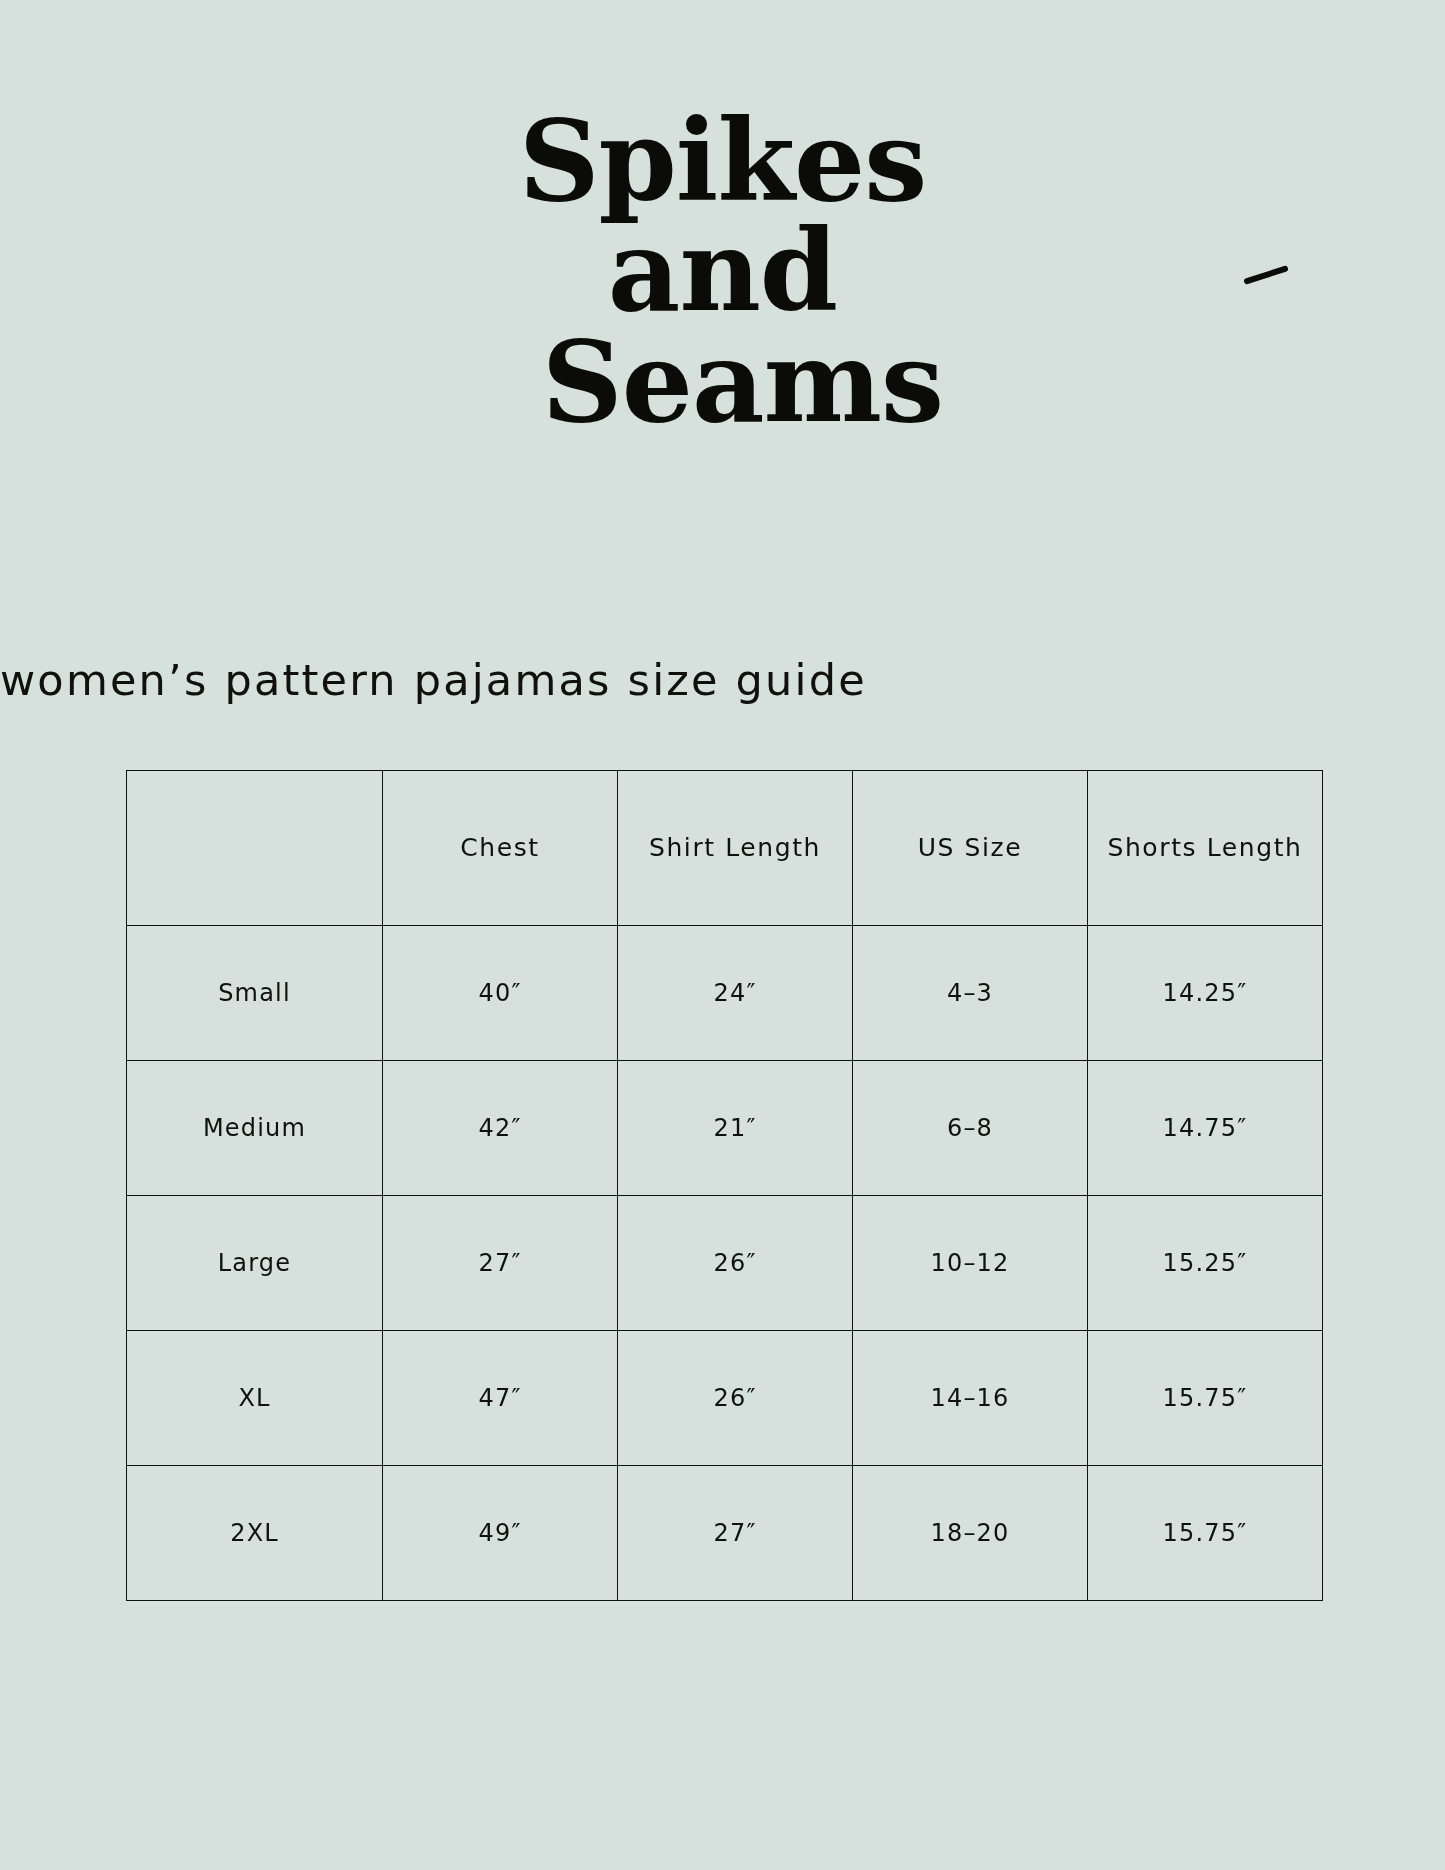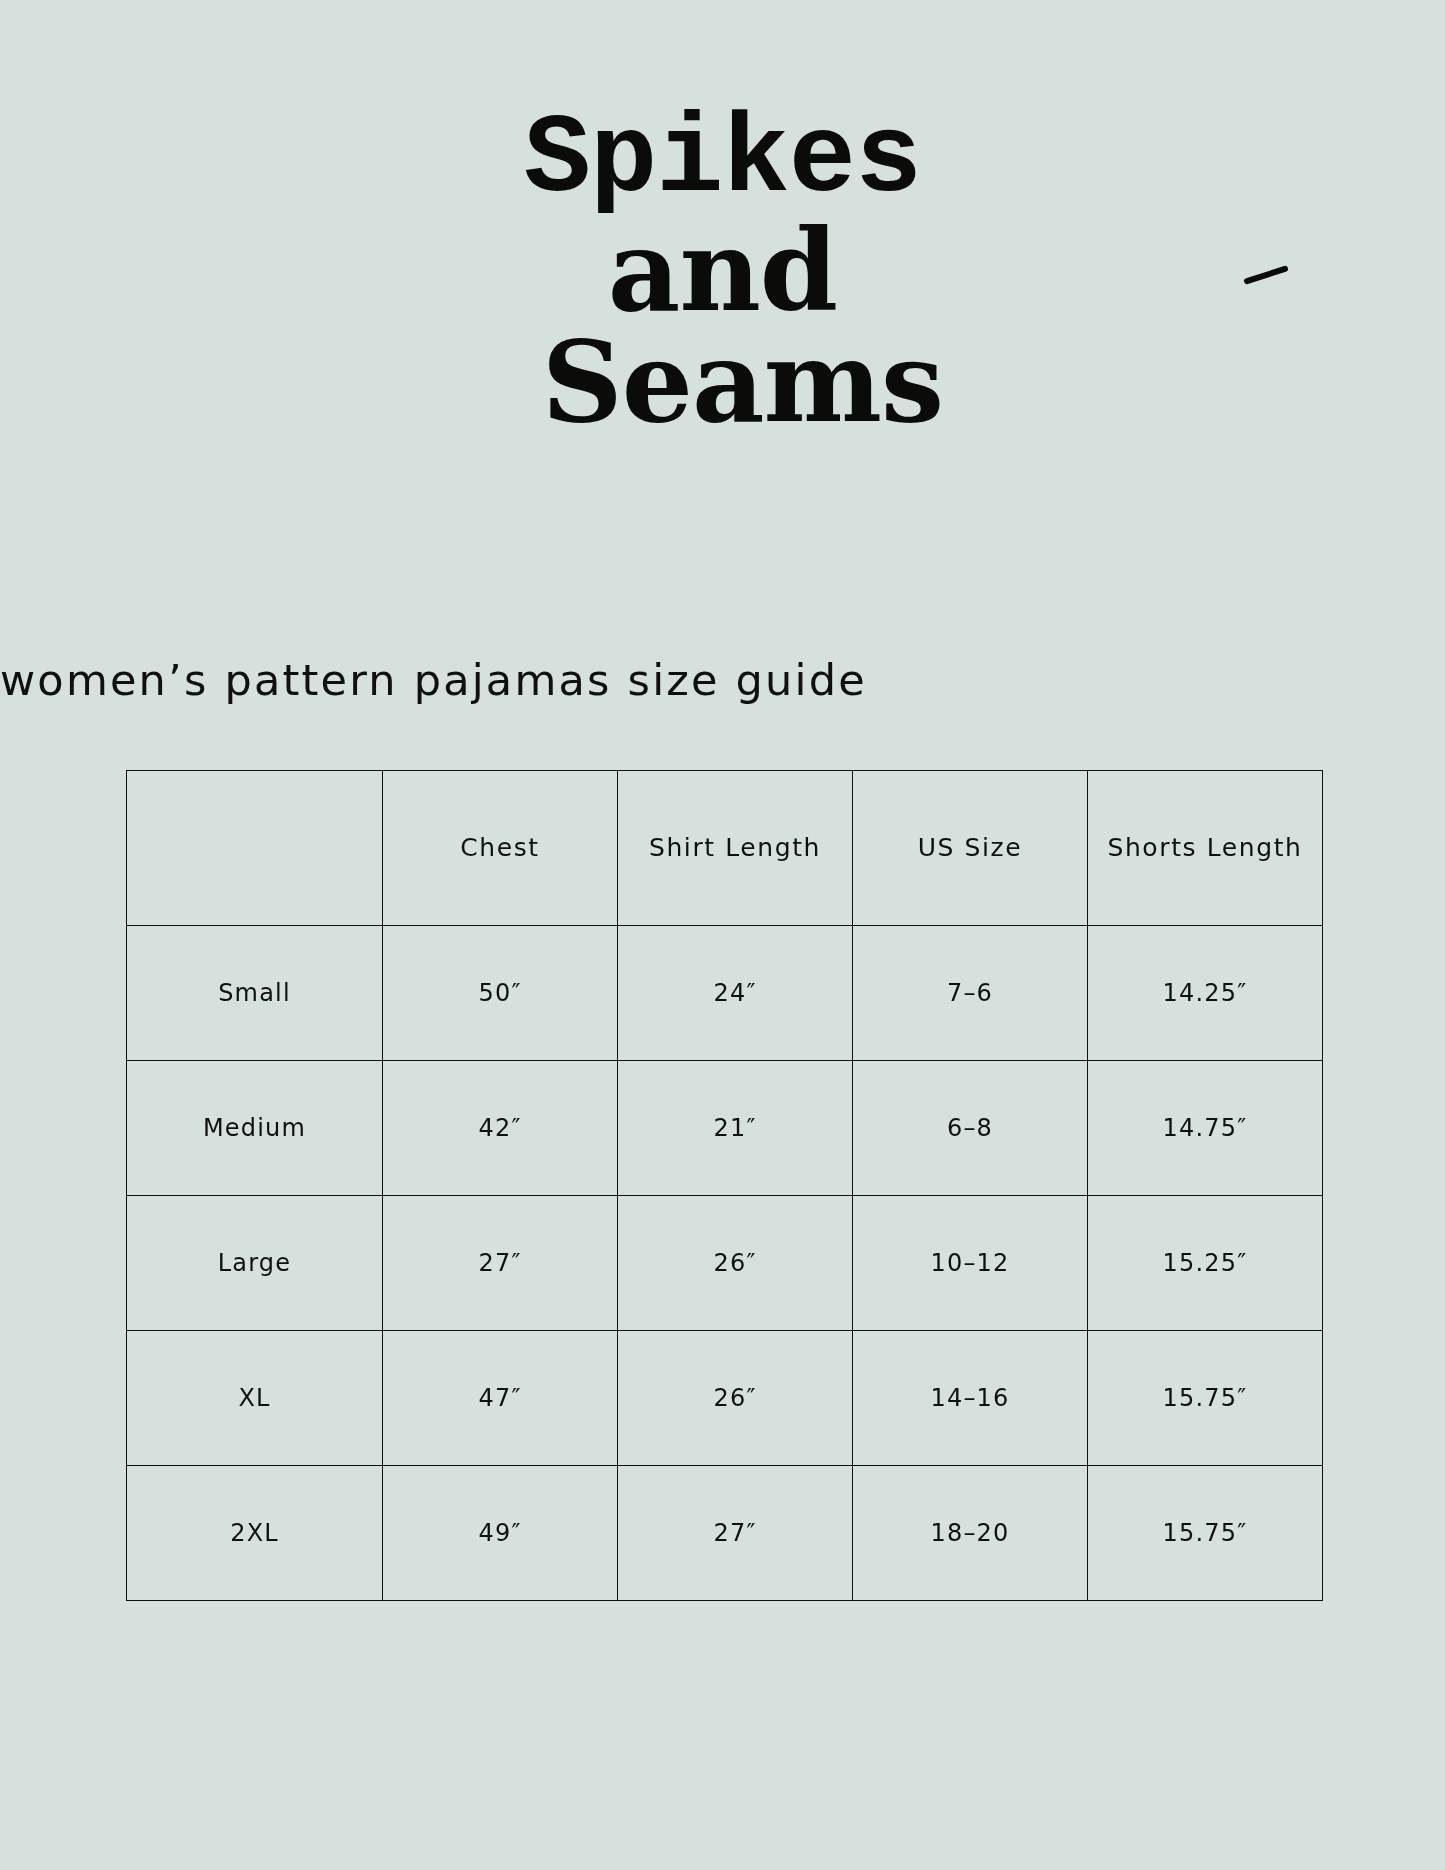--- a/index.html
+++ b/index.html
@@ -33,21 +33,21 @@
   .logo-line {
     font-family: "DejaVu Serif", serif;
     font-weight: 700;
     font-size: 108px;
     line-height: 0.95;
     letter-spacing: -1px;
     color: #0b0c0a;
     margin: 0;
     padding: 0;
   }
-  .logo-line.l1 { font-size: 112px; font-family: Liberation Mono, monospace; }
+  .logo-line.l1 { font-size: 112px; }
   .logo-line.l2 { font-size: 112px; margin-top: 4px; }
   .logo-line.l3 { font-size: 112px; margin-top: 4px; margin-left: 40px; }
 
   
   .deco-dash {
     position: absolute;
     left: 1243px;
     top: 272px;
     width: 46px;
     height: 6px;
@@ -147,23 +147,23 @@
           <th class="corner"></th>
           <th>Chest</th>
           <th>Shirt Length</th>
           <th>US Size</th>
           <th>Shorts Length</th>
         </tr>
       </thead>
       <tbody>
         <tr>
           <td class="row-label">Small</td>
-          <td class="data-cell">50″</td>
+          <td class="data-cell">40″</td>
           <td class="data-cell">24″</td>
-          <td class="data-cell">7–6</td>
+          <td class="data-cell">4–3</td>
           <td class="data-cell">14.25″</td>
         </tr>
         <tr>
           <td class="row-label">Medium</td>
           <td class="data-cell">42″</td>
           <td class="data-cell">21″</td>
           <td class="data-cell">6–8</td>
           <td class="data-cell">14.75″</td>
         </tr>
         <tr>

